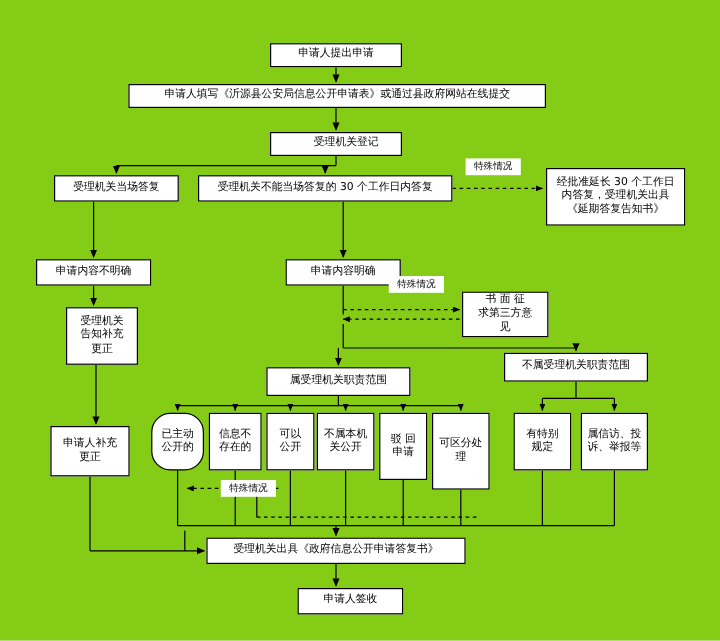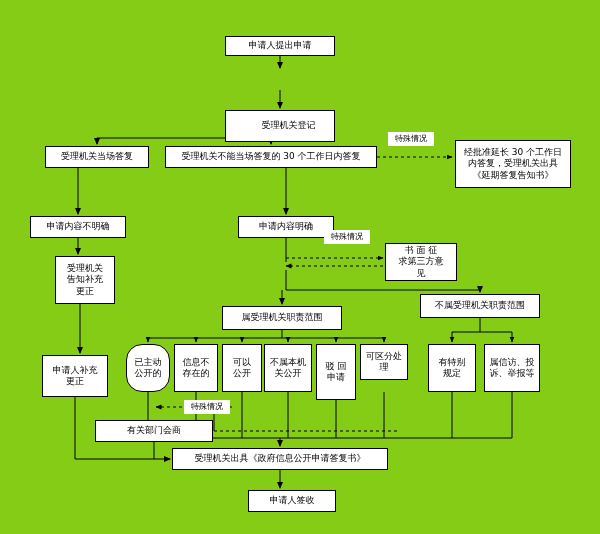--- a/index.html
+++ b/index.html
@@ -130,21 +130,22 @@
       <line x1="214" y1="407" x2="214" y2="431"></line>
       <line x1="214" y1="431" x2="400" y2="431" stroke-dasharray="3,3"></line>
 
       <line x1="154" y1="442" x2="154" y2="459"></line>
 
       <line x1="280" y1="470" x2="280" y2="488" marker-end="url(#arrow)"></line>
     </g>
   </svg>
 
   <div class="node" style="left:225px;top:36px;width:110px;height:20px;">申请人提出申请</div>
-  <div class="node" style="left:225px;top:110px;width:110px;height:32px;padding-left:19px;">受理机关登记</div>
+  <div class="node" style="left:107px;top:70px;width:348px;height:20px;">申请人填写《沂源县公安局信息公开申请表》或通过县政府网站在线提交</div>
+  <div class="node" style="left:225px;top:110px;width:110px;height:20px;padding-left:19px;">受理机关登记</div>
   <div class="node" style="left:45px;top:146px;width:104px;height:22px;">受理机关当场答复</div>
   <div class="node" style="left:165px;top:146px;width:212px;height:22px;">受理机关不能当场答复的 30 个工作日内答复</div>
   <div class="node" style="left:455px;top:140px;width:116px;height:48px;">经批准延长 30 个工作日
 内答复，受理机关出具
 《延期答复告知书》</div>
   <div class="node" style="left:30px;top:216px;width:96px;height:22px;">申请内容不明确</div>
   <div class="node" style="left:238px;top:216px;width:96px;height:22px;">申请内容明确</div>
   <div class="node" style="left:385px;top:243px;width:72px;height:38px;">书 面 征
 求第三方意
 见</div>
@@ -158,26 +159,25 @@
   <div class="node" style="left:126px;top:344px;width:44px;height:48px;border-radius:16px;">已主动
 公开的</div>
   <div class="node" style="left:174px;top:344px;width:44px;height:48px;">信息不
 存在的</div>
   <div class="node" style="left:222px;top:344px;width:40px;height:48px;">可以
 公开</div>
   <div class="node" style="left:264px;top:344px;width:48px;height:48px;">不属本机
 关公开</div>
   <div class="node" style="left:316px;top:344px;width:40px;height:56px;text-align:center;">驳 回
 申请</div>
-  <div class="node" style="left:360px;top:344px;width:48px;height:36px;">可区分处
+  <div class="node" style="left:360px;top:344px;width:48px;height:64px;">可区分处
 理</div>
   <div class="node" style="left:428px;top:344px;width:48px;height:48px;">有特别
 规定</div>
   <div class="node" style="left:484px;top:344px;width:56px;height:48px;">属信访、投
 诉、举报等</div>
-  <div class="node" style="left:95px;top:420px;width:118px;height:22px;">有关部门会商</div>
   <div class="node" style="left:172px;top:448px;width:216px;height:22px;">受理机关出具《政府信息公开申请答复书》</div>
   <div class="node" style="left:248px;top:490px;width:88px;height:22px;">申请人签收</div>
 
   <div class="label" style="left:388px;top:132px;width:46px;height:14px;">特殊情况</div>
   <div class="label" style="left:324px;top:230px;width:46px;height:14px;">特殊情况</div>
   <div class="label" style="left:184px;top:400px;width:46px;height:14px;">特殊情况</div>
 </div>
 
 </body></html>

